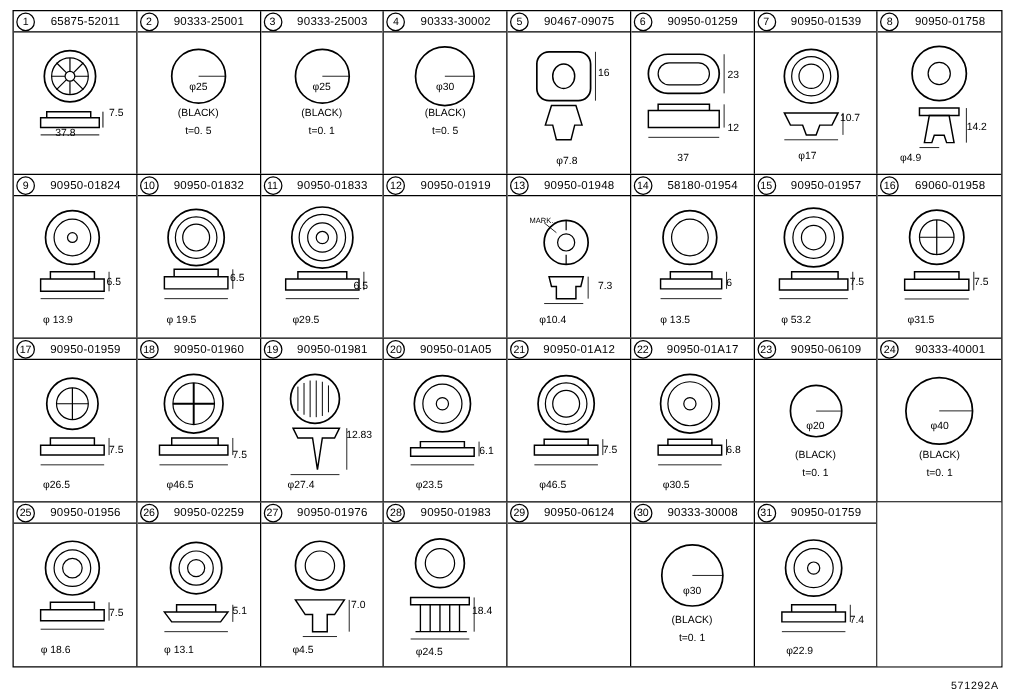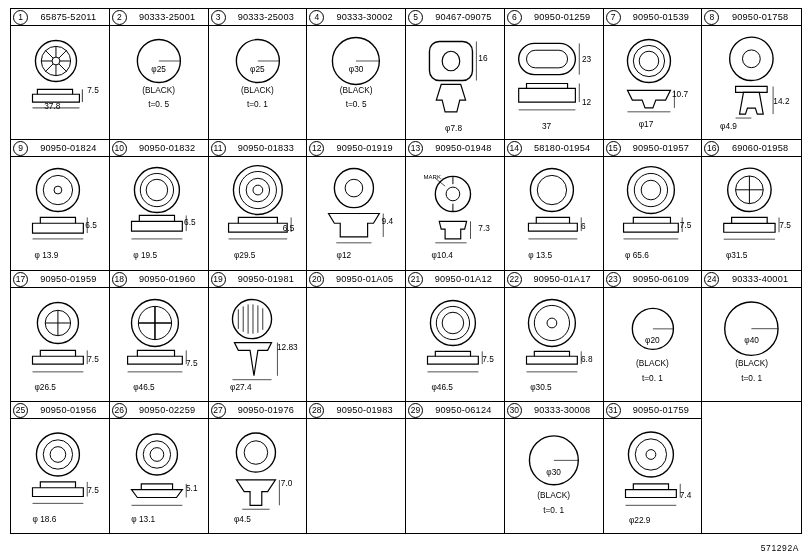--- a/index.html
+++ b/index.html
@@ -299,33 +299,20 @@
         </div>
       </div>
 
       <div class="cell" style="width:12.5%">
         <div class="hdr">
           <div class="num">
               <span>12</span>
             </div>
           <div class="pn">90950-01919</div>
         </div>
-        <div class="body">
-          <svg class="art" viewBox="0 0 100 100">
-            <circle cx="48" cy="24" r="20" fill="none" stroke="#000" stroke-width="1.4"></circle>
-            <circle cx="48" cy="24" r="9" fill="none" stroke="#000" stroke-width="1"></circle>
-            <path d="M22 50 h52 l-6 10 h-6 v14 h-28 v-14 h-6 Z" fill="none" stroke="#000" stroke-width="1.2"></path>
-            <g stroke="#000" stroke-width=".7">
-                <line x1="78" y1="50" x2="78" y2="74"></line>
-                <line x1="30" y1="80" x2="66" y2="80"></line>
-              </g>
-          </svg>
-          <div class="lbl" style="left:76%;top:52%">9.4</div>
-          <div class="lbl" style="left:30%;top:82%">φ12</div>
-        </div>
       </div>
 
       <div class="cell" style="width:12.5%">
         <div class="hdr">
           <div class="num">
               <span>13</span>
             </div>
           <div class="pn">90950-01948</div>
         </div>
         <div class="body">
@@ -382,21 +369,21 @@
             <circle cx="48" cy="26" r="17" fill="none" stroke="#000" stroke-width="1"></circle>
             <circle cx="48" cy="26" r="10" fill="none" stroke="#000" stroke-width="1"></circle>
             <path d="M20 60 h56 v9 h-56 Z" fill="none" stroke="#000" stroke-width="1.2"></path>
             <path d="M30 60 v-6 h38 v6" fill="none" stroke="#000" stroke-width="1.2"></path>
             <g stroke="#000" stroke-width=".7">
                 <line x1="80" y1="54" x2="80" y2="69"></line>
                 <line x1="20" y1="76" x2="76" y2="76"></line>
               </g>
           </svg>
           <div class="lbl" style="left:78%;top:56%">7.5</div>
-          <div class="lbl" style="left:22%;top:82%">φ 65.6</div>
+          <div class="lbl" style="left:22%;top:82%">φ 53.2</div>
         </div>
       </div>
 
       <div class="cell" style="width:12.5%">
         <div class="hdr">
           <div class="num">
               <span>16</span>
             </div>
           <div class="pn">69060-01958</div>
         </div>
@@ -497,20 +484,35 @@
         </div>
       </div>
 
       <div class="cell" style="width:12.5%">
         <div class="hdr">
           <div class="num">
               <span>20</span>
             </div>
           <div class="pn">90950-01A05</div>
         </div>
+        <div class="body">
+          <svg class="art" viewBox="0 0 100 100">
+            <circle cx="48" cy="28" r="23" fill="none" stroke="#000" stroke-width="1.4"></circle>
+            <circle cx="48" cy="28" r="16" fill="none" stroke="#000" stroke-width="1"></circle>
+            <circle cx="48" cy="28" r="5" fill="none" stroke="#000" stroke-width="1"></circle>
+            <path d="M22 64 h52 v7 h-52 Z" fill="none" stroke="#000" stroke-width="1.2"></path>
+            <path d="M30 64 v-5 h36 v5" fill="none" stroke="#000" stroke-width="1.2"></path>
+            <g stroke="#000" stroke-width=".7">
+                <line x1="78" y1="59" x2="78" y2="71"></line>
+                <line x1="22" y1="78" x2="74" y2="78"></line>
+              </g>
+          </svg>
+          <div class="lbl" style="left:78%;top:59%">6.1</div>
+          <div class="lbl" style="left:26%;top:83%">φ23.5</div>
+        </div>
       </div>
 
       <div class="cell" style="width:12.5%">
         <div class="hdr">
           <div class="num">
               <span>21</span>
             </div>
           <div class="pn">90950-01A12</div>
         </div>
         <div class="body">
@@ -667,20 +669,37 @@
         </div>
       </div>
 
       <div class="cell" style="width:12.5%">
         <div class="hdr">
           <div class="num">
               <span>28</span>
             </div>
           <div class="pn">90950-01983</div>
         </div>
+        <div class="body">
+          <svg class="art" viewBox="0 0 100 100">
+            <circle cx="46" cy="24" r="20" fill="none" stroke="#000" stroke-width="1.4"></circle>
+            <circle cx="46" cy="24" r="12" fill="none" stroke="#000" stroke-width="1"></circle>
+            <path d="M22 52 h48 v6 h-48 Z" fill="none" stroke="#000" stroke-width="1.2"></path>
+            <g fill="none" stroke="#000" stroke-width="1.1">
+              <path d="M30 58 v22 M38 58 v22 M46 58 v22 M54 58 v22 M62 58 v22"></path>
+              <path d="M26 80 h42"></path>
+            </g>
+            <g stroke="#000" stroke-width=".7">
+                <line x1="74" y1="52" x2="74" y2="80"></line>
+                <line x1="22" y1="86" x2="70" y2="86"></line>
+              </g>
+          </svg>
+          <div class="lbl" style="left:72%;top:56%">18.4</div>
+          <div class="lbl" style="left:26%;top:85%">φ24.5</div>
+        </div>
       </div>
 
       <div class="cell" style="width:12.5%">
         <div class="hdr">
           <div class="num">
               <span>29</span>
             </div>
           <div class="pn">90950-06124</div>
         </div>
       </div>

